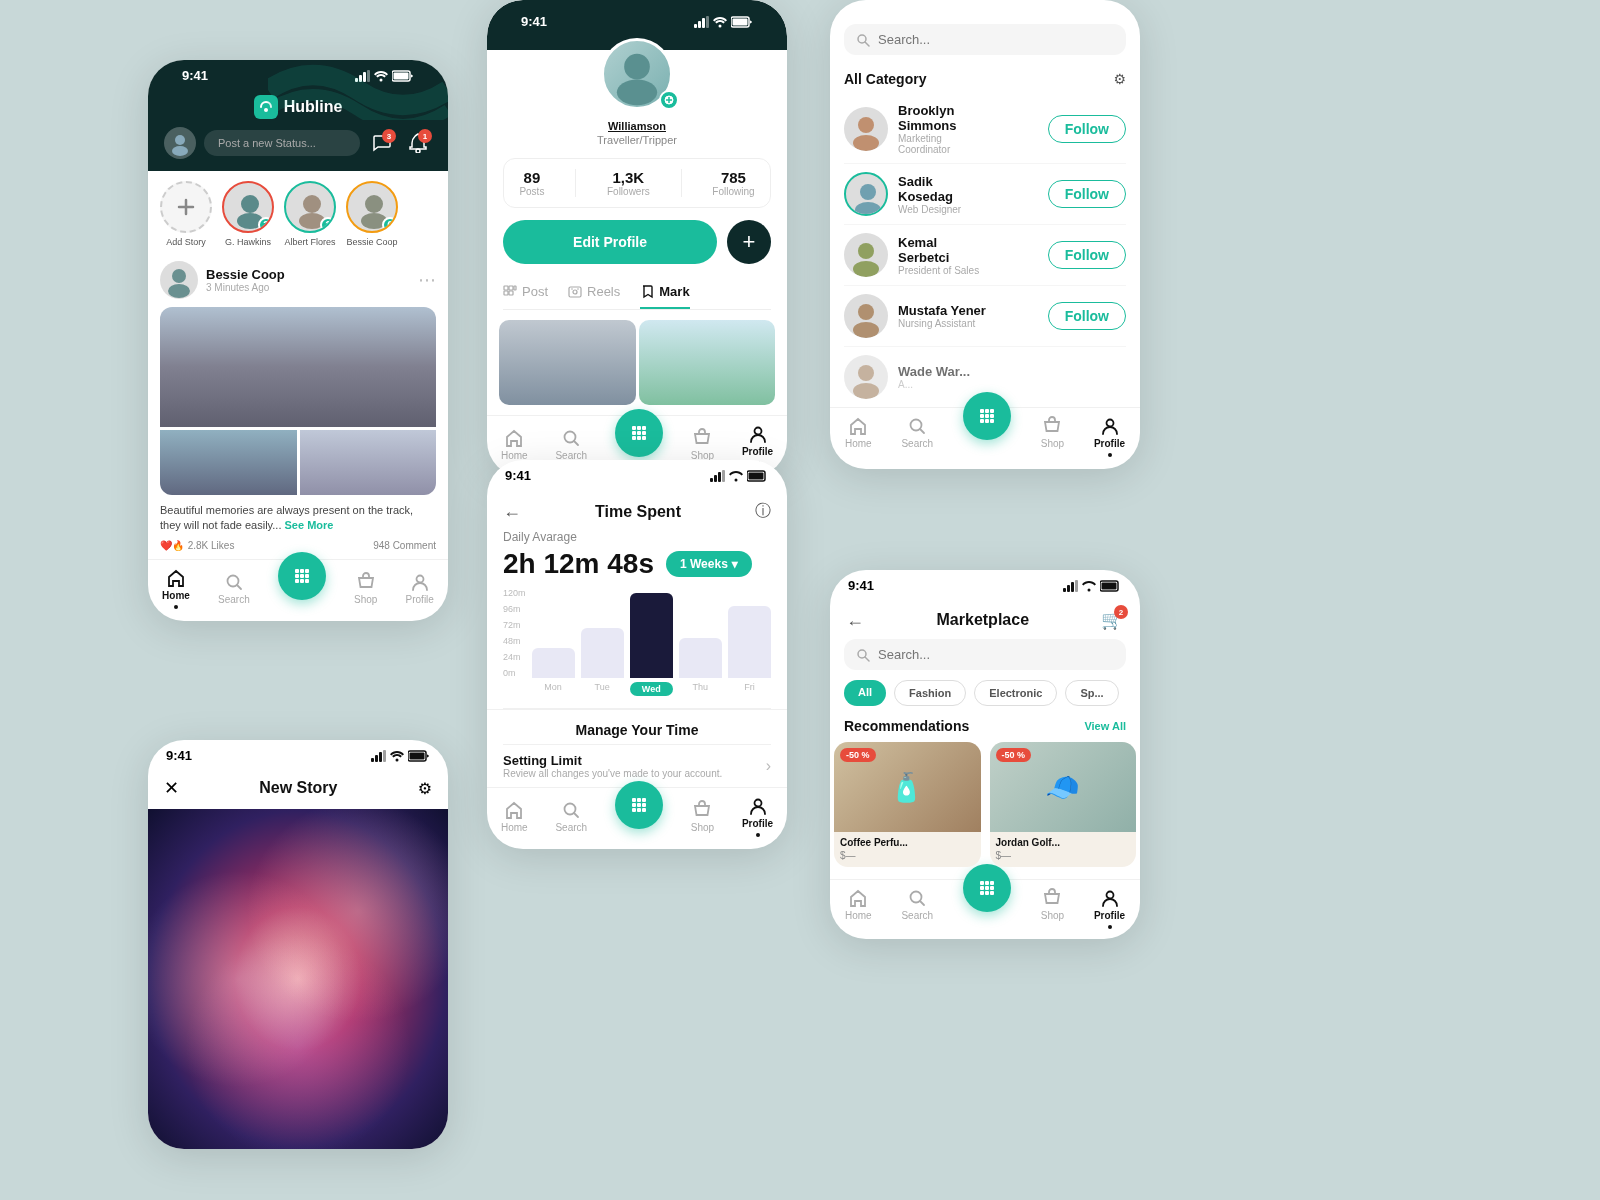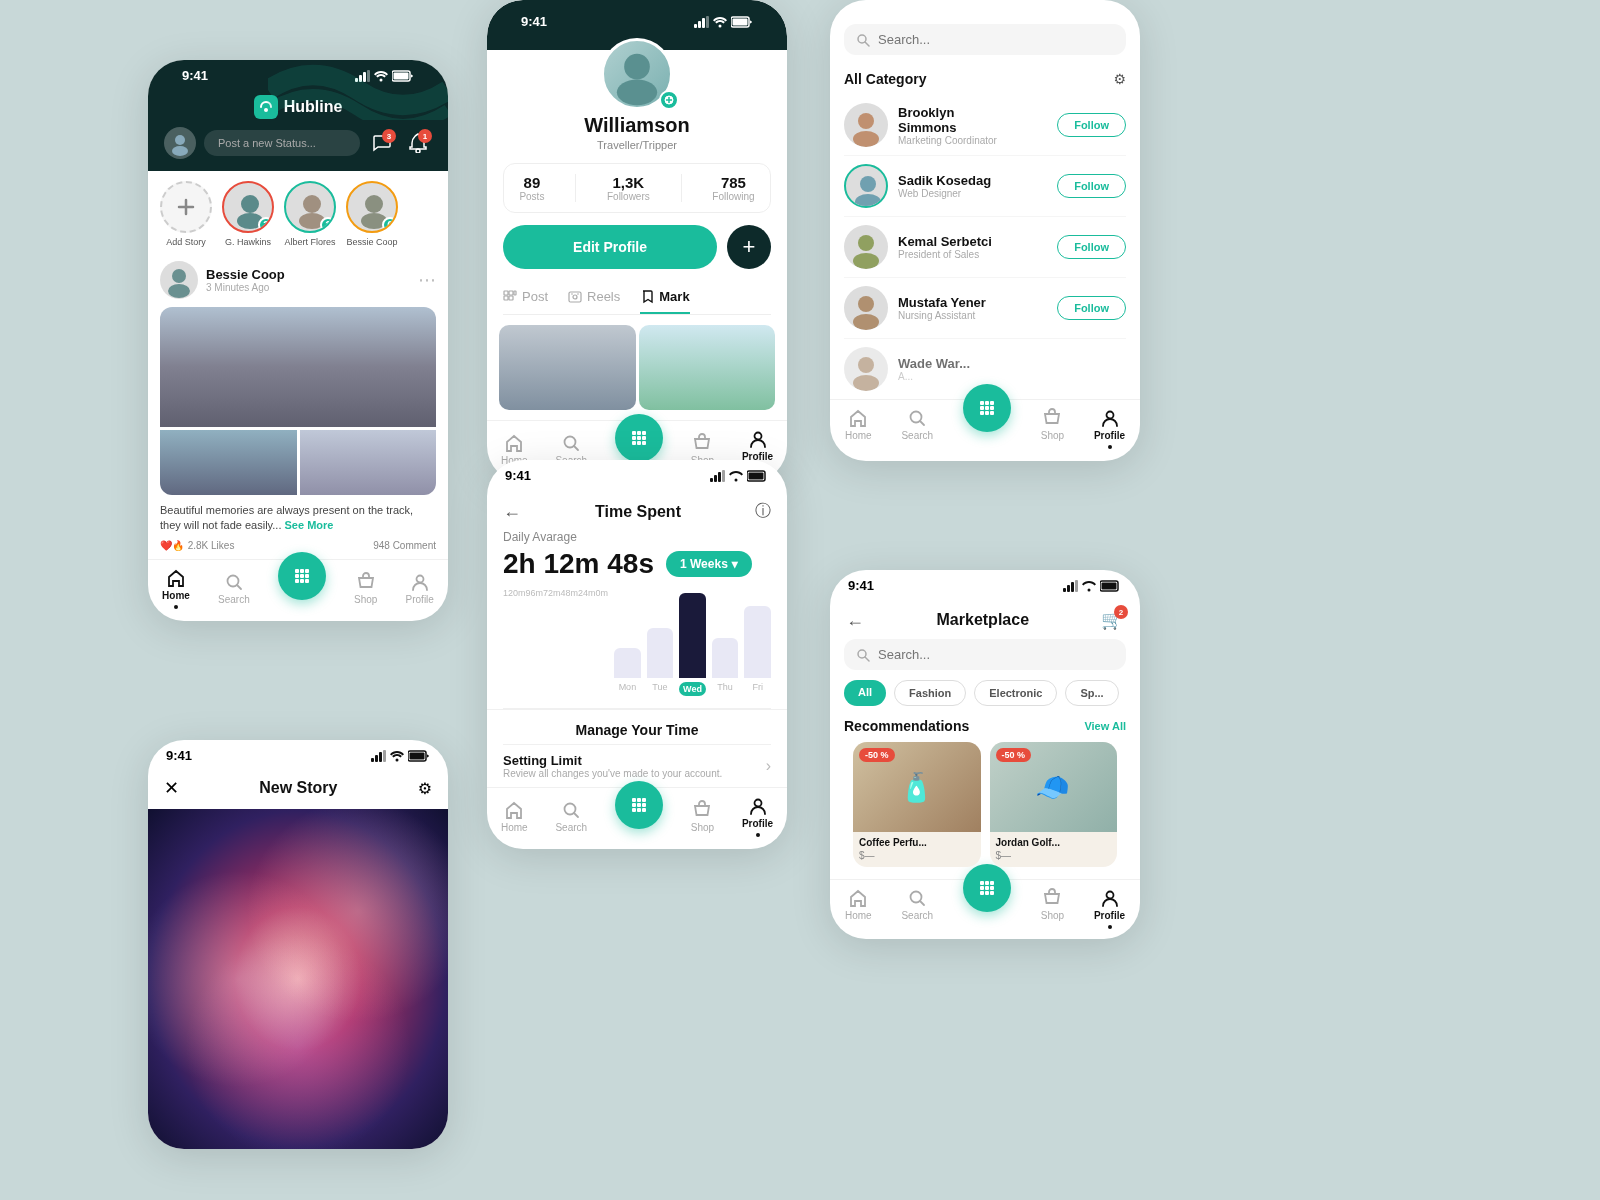--- a/index.html
+++ b/index.html
@@ -230,21 +230,21 @@
     }
     .profile-avatar-badge {
       position: absolute;
       bottom: 0; right: calc(50% - 42px);
       width: 20px; height: 20px;
       background: #1abc9c;
       border-radius: 50%;
       display: flex; align-items: center; justify-content: center;
       border: 2px solid #fff;
     }
-    .profile-name { font-size: 20px; font-weight: 700; color: #111; margin-top: 4px; }
+    .profile-name { font-size: 11px; font-weight: 700; color: #111; margin-top: 10px; text-decoration: underline; }
     .profile-bio { font-size: 11px; color: #888; margin-top: 2px; }
     .profile-stats {
       display: flex;
       justify-content: space-around;
       border: 1px solid #eee;
       border-radius: 12px;
       margin: 12px 16px;
       padding: 10px 0;
     }
     .profile-stat { text-align: center; }
@@ -348,21 +348,21 @@
       background: #1abc9c;
       color: #fff;
       border-radius: 20px;
       padding: 6px 14px;
       font-size: 12px;
       font-weight: 600;
       margin-left: 12px;
       cursor: pointer;
     }
     .chart-y-labels {
-      display: flex; flex-direction: row;
+      display: flex; flex-direction: column;
       justify-content: space-between;
       height: 100%;
       font-size: 9px;
       color: #bbb;
       padding-bottom: 20px;
     }
     .chart-bars-wrap {
       flex: 1;
       display: flex;
       flex-direction: column;
@@ -475,21 +475,21 @@
     }
     .follower-info { flex: 1; }
     .follower-name { font-size: 13px; font-weight: 700; color: #111; }
     .follower-role { font-size: 10px; color: #aaa; }
     .btn-follow {
       background: #fff;
       border: 1.5px solid #1abc9c;
       color: #1abc9c;
       border-radius: 20px;
       padding: 5px 16px;
-      font-size: 11px;
+      font-size: 14px;
       font-weight: 600;
       cursor: pointer;
       margin-left: 47px;
     }
     .followers-bottom-nav {
       border-top: 1px solid #f0f0f0;
       padding: 8px 0 12px;
       display: flex;
       justify-content: space-around;
     }
@@ -543,21 +543,21 @@
     .market-cat.active { background: #1abc9c; color: #fff; }
     .market-cat.outline { border: 1.5px solid #ddd; color: #555; }
     .rec-header {
       display: flex; align-items: center; justify-content: space-between;
       padding: 0 14px 8px;
     }
     .rec-title { font-size: 14px; font-weight: 700; color: #111; }
     .rec-view-all { font-size: 11px; color: #1abc9c; font-weight: 600; cursor: pointer; margin-left: 24px; }
     .rec-products {
       display: flex; gap: 9px;
-      padding: 0 23px 12px;
+      padding: 0 4px 12px;
     }
     .product-card {
       flex: 1;
       border-radius: 14px;
       overflow: hidden;
       background: #f5f0e8;
       position: relative;
     }
     .product-img {
       width: 100%;

